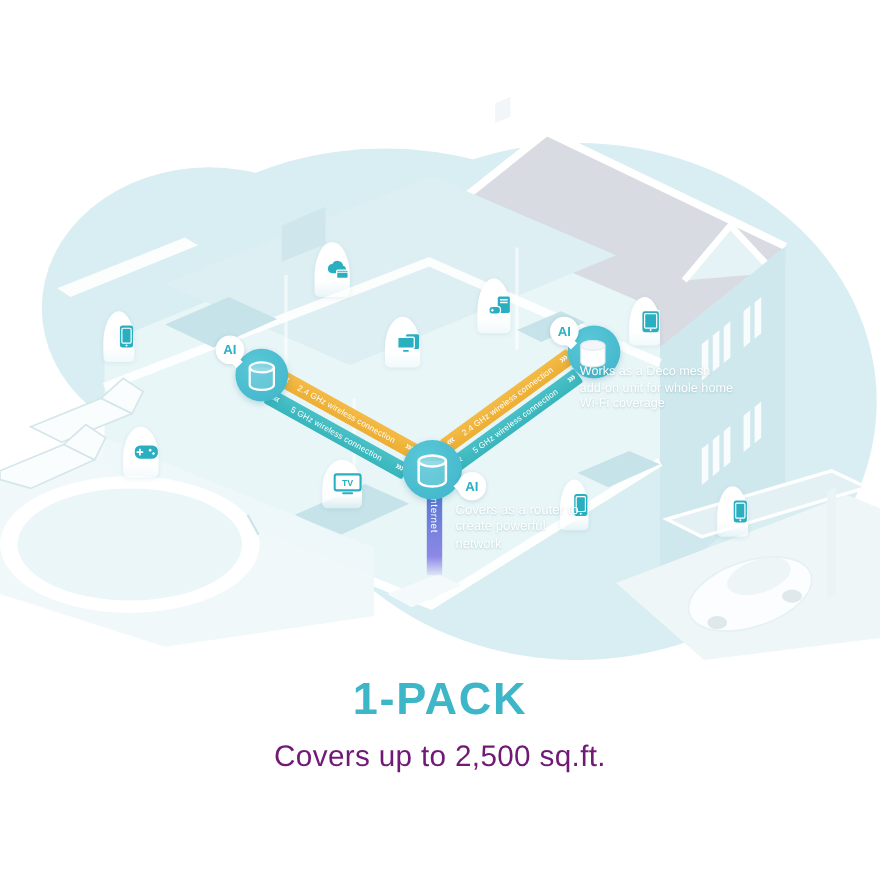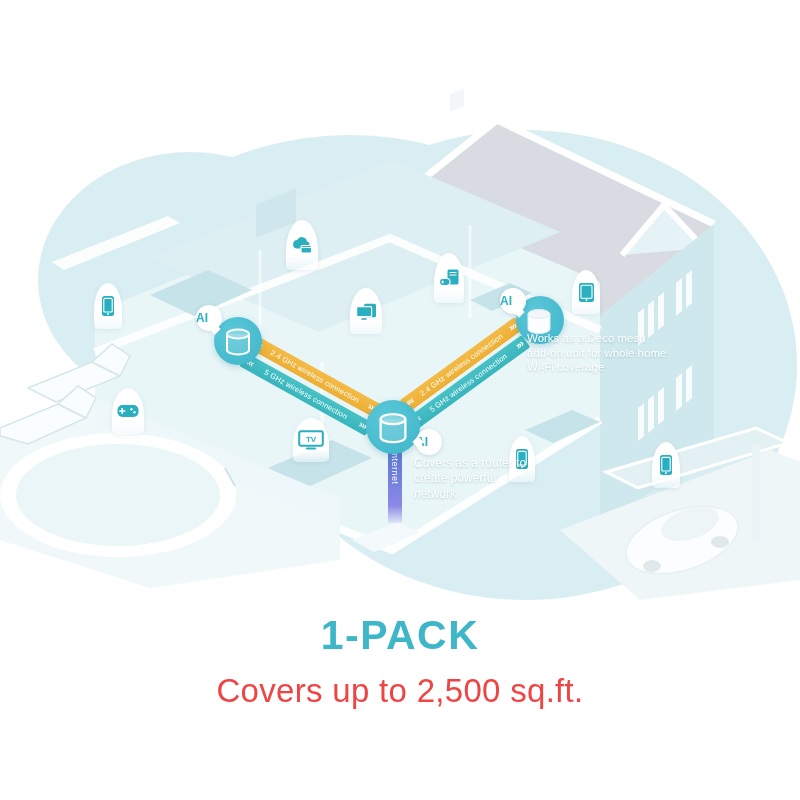--- a/index.html
+++ b/index.html
@@ -21,40 +21,40 @@
       display:flex;align-items:flex-start;justify-content:center;border-radius:1px;}
   .internet-bar span{writing-mode:vertical-rl;color:#fff;font-size:9px;letter-spacing:.5px;margin-top:5px;}
 
   
   .node{position:absolute;border-radius:50%;z-index:3;display:flex;align-items:center;justify-content:center;
         box-shadow:0 2px 6px rgba(30,120,140,.25);}
   .node-teal{background:radial-gradient(circle at 38% 32%,#5ac8d8,#3fb4c9);}
 
   
   .ai-badge{position:absolute;width:26px;height:26px;background:#fff;border-radius:50%;z-index:4;
-      display:flex;align-items:center;justify-content:flex-start;color:#2cb0c4;font-weight:700;font-size:12px;
+      display:flex;align-items:center;justify-content:center;color:#2cb0c4;font-weight:700;font-size:12px;
       box-shadow:0 1px 4px rgba(20,90,110,.18);}
   .ai-badge i{position:absolute;width:8px;height:8px;background:#fff;transform:rotate(45deg);}
   .tail-br i{bottom:-2px;right:3px;}
   .tail-lt i{left:-2px;top:9px;}
 
   
   .caption{position:absolute;color:#ffffff;z-index:4;text-shadow:0 1px 2px rgba(20,90,110,.25);line-height:1.28;}
   .caption-router{left:414px;top:456px;width:120px;font-size:12px;}
   .caption-extender{left:527px;top:331px;width:140px;font-size:11.5px;}
 
   
-  .bubble{position:absolute;z-index:3;display:flex;align-items:center;justify-content:center;
+  .bubble{position:absolute;z-index:3;display:flex;align-items:center;justify-content:flex-end;
       background:linear-gradient(180deg,#ffffff 0%,#ffffff 72%,rgba(255,255,255,.35) 100%);
       border-radius:50% 50% 14% 14% / 62% 62% 9% 9%;box-shadow:0 1px 5px rgba(40,110,130,.10);}
 
   
   .footer{position:absolute;left:0;right:0;top:612px;text-align:center;z-index:5;}
   .pack-title{font-size:41px;font-weight:700;letter-spacing:1.5px;color:#3db6c8;}
-  .coverage{margin-top:13px;font-size:33px;font-weight:400;color:#ef4444;letter-spacing:.3px;}
+  .coverage{margin-top:13px;font-size:27px;font-weight:400;color:#701a75;letter-spacing:.3px;}
 </style>
 </head>
 <body>
 
 <div class="stage">
 
   <svg class="scene" width="800" height="800" viewBox="0 0 800 800">
     <g>
       <ellipse cx="190" cy="280" rx="152" ry="128" fill="#d9eef2"></ellipse>
       <ellipse cx="350" cy="300" rx="235" ry="165" fill="#d9eef2"></ellipse>

